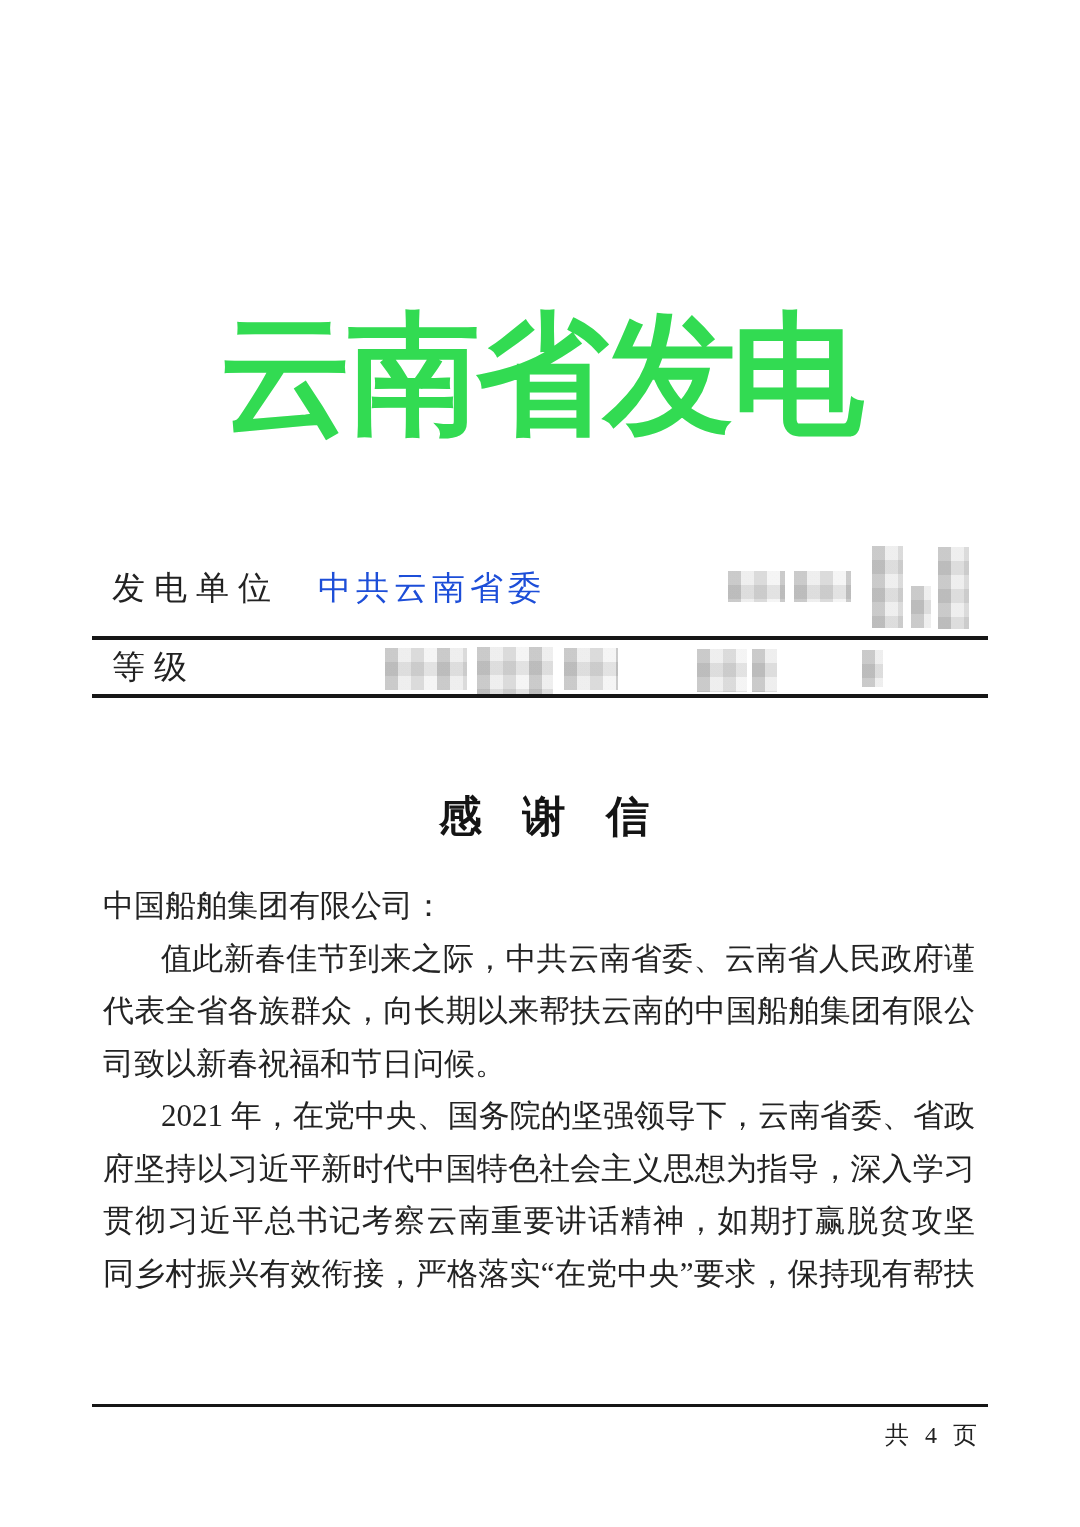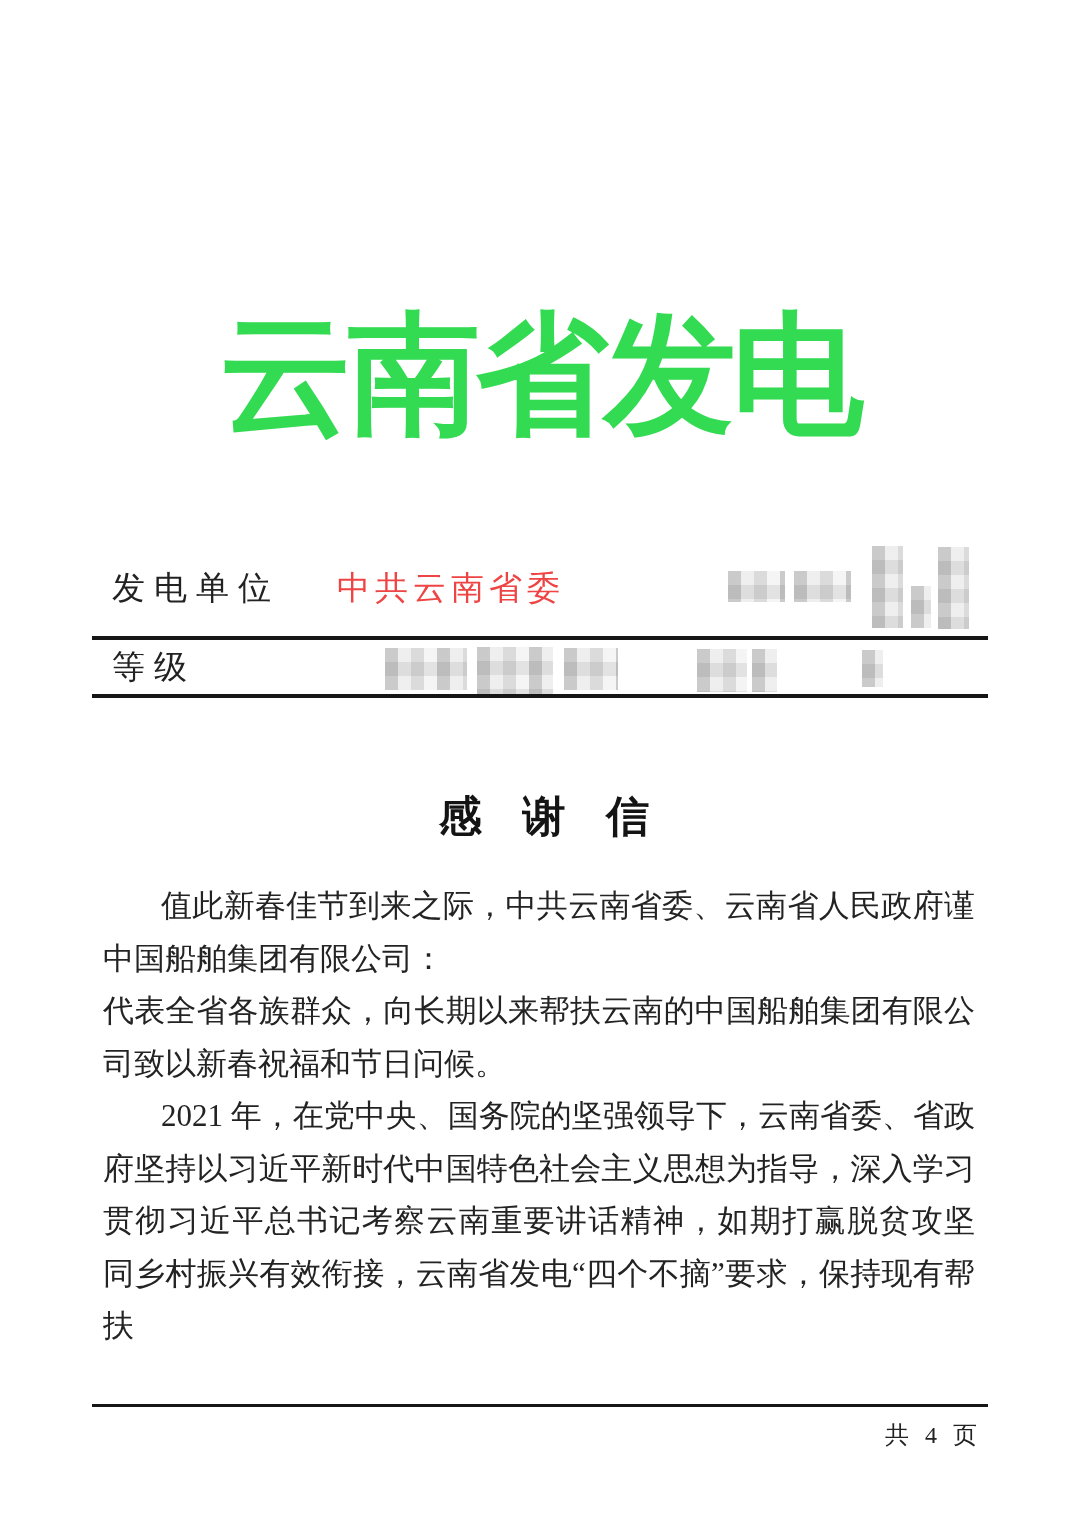--- a/index.html
+++ b/index.html
@@ -26,31 +26,31 @@
     letter-spacing:-4px;
     font-family:"Liberation Serif","DejaVu Serif",serif;
   }
   
   .form{
     position:absolute;
     left:92px;
     top:540px;
     width:896px;
   }
-  .form-row{display:flex;align-items:center;gap:19px;}
+  .form-row{display:flex;align-items:center;}
   .row-sender{height:96px;}
   .row-priority{height:54px;}
   .form-label{
     padding-left:20px;
     font-size:33px;
     letter-spacing:9px;
     white-space:nowrap;
     color:#222;
   }
-  .sender-values{margin-left:38px;font-size:33px;line-height:39px;color:#ef4444;}
+  .sender-values{margin-left:38px;font-size:33px;line-height:39px;color:#1d4ed8;}
   .sender-line-1{letter-spacing:5px;}
   .sender-line-2{letter-spacing:1px;}
   .priority-value{
     margin-left:24px;
     font-family:"Liberation Sans","DejaVu Sans",sans-serif;
     font-weight:700;
     font-size:34px;
     letter-spacing:2px;
     color:#141414;
   }
@@ -148,26 +148,26 @@
   <div class="mosaic" style="left:385px;top:648px;width:82px;height:42px;"></div>
   <div class="mosaic" style="left:477px;top:647px;width:76px;height:47px;"></div>
   <div class="mosaic" style="left:564px;top:648px;width:54px;height:42px;"></div>
   <div class="mosaic" style="left:697px;top:649px;width:50px;height:43px;"></div>
   <div class="mosaic" style="left:752px;top:649px;width:25px;height:43px;"></div>
   <div class="mosaic" style="left:862px;top:650px;width:21px;height:37px;"></div>
 
   <h2 class="letter-title">感 谢 信</h2>
 
   <div class="letter-body">
+      <div class="body-line">中国船舶集团有限公司：</div>
       <div class="body-line justify indent">值此新春佳节到来之际，中共云南省委、云南省人民政府谨</div>
-      <div class="body-line">中国船舶集团有限公司：</div>
       <div class="body-line justify">代表全省各族群众，向长期以来帮扶云南的中国船舶集团有限公</div>
       <div class="body-line">司致以新春祝福和节日问候。</div>
       <div class="body-line justify indent">2021 年，在党中央、国务院的坚强领导下，云南省委、省政</div>
       <div class="body-line justify">府坚持以习近平新时代中国特色社会主义思想为指导，深入学习</div>
       <div class="body-line justify">贯彻习近平总书记考察云南重要讲话精神，如期打赢脱贫攻坚</div>
-      <div class="body-line justify">同乡村振兴有效衔接，云南省发电“四个不摘”要求，保持现有帮扶</div>
+      <div class="body-line justify">同乡村振兴有效衔接，严格落实“在党中央”要求，保持现有帮扶</div>
     </div>
 
   <div class="footer-line"></div>
   <div class="footer-page">共 4 页</div>
 
 </div>
 
 </body></html>

